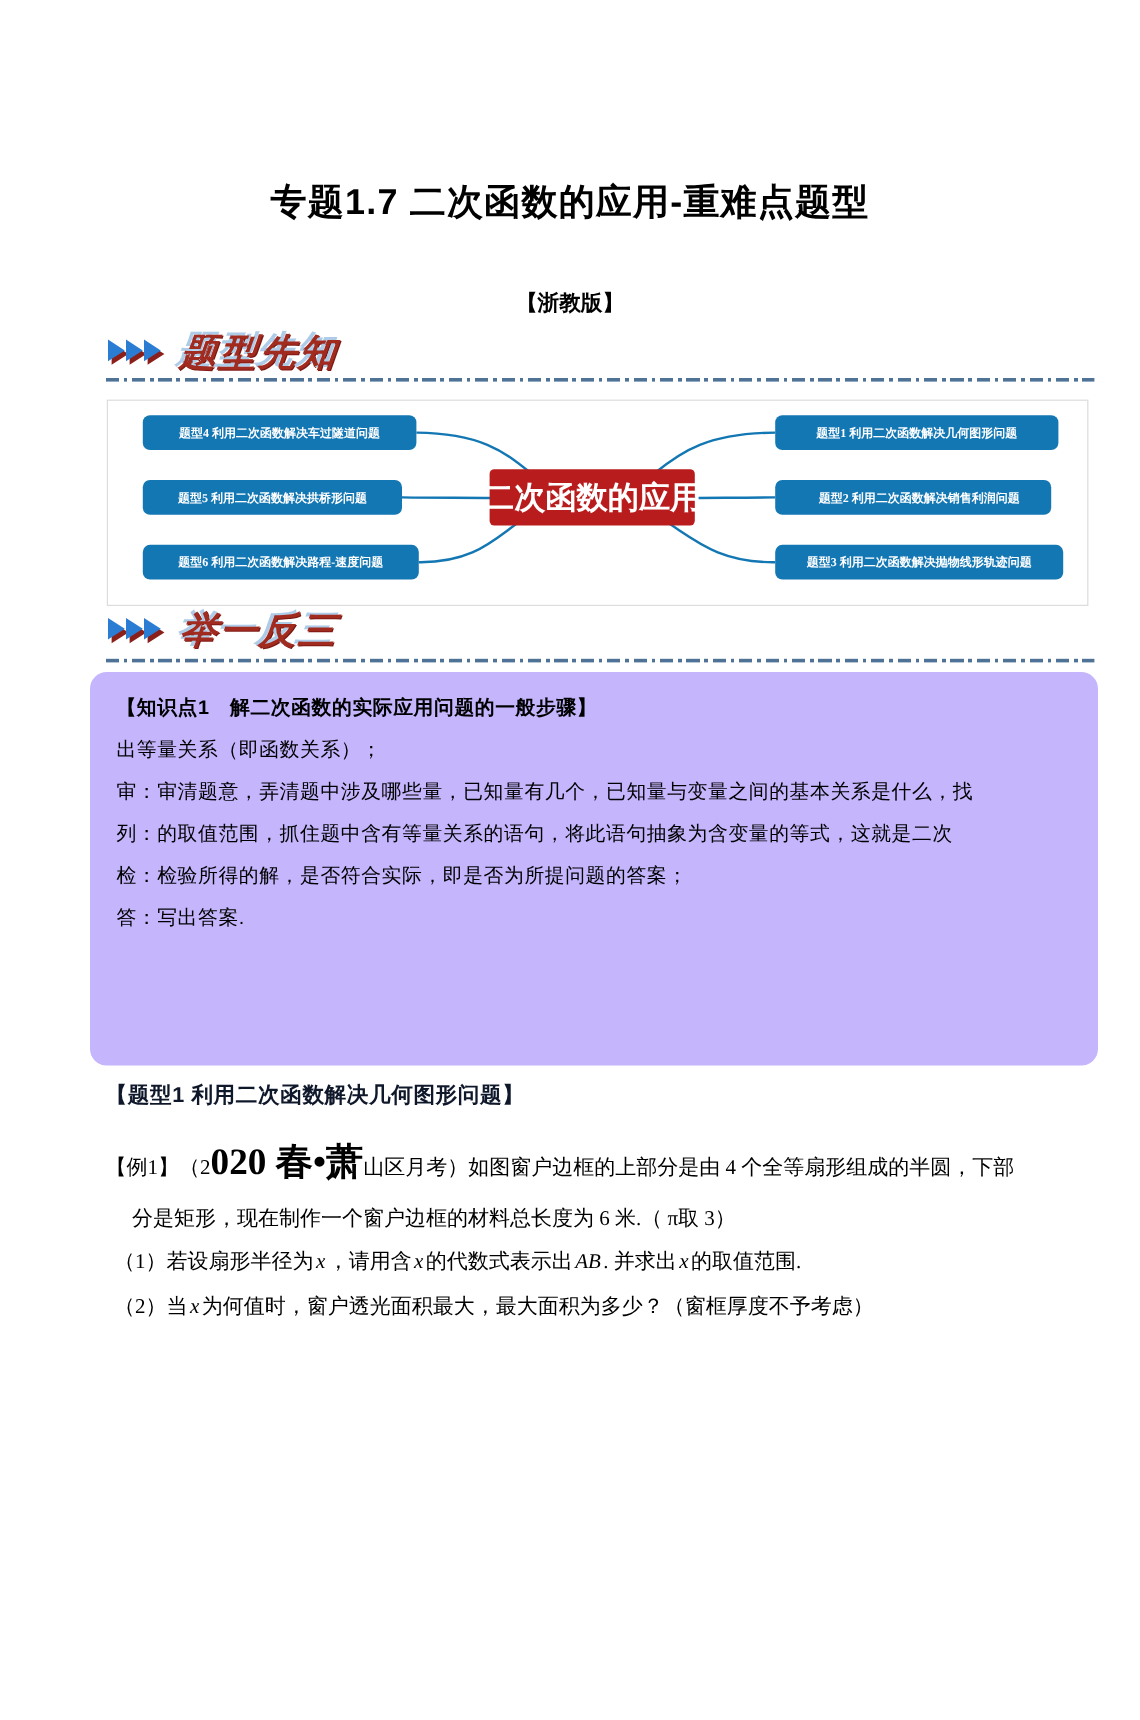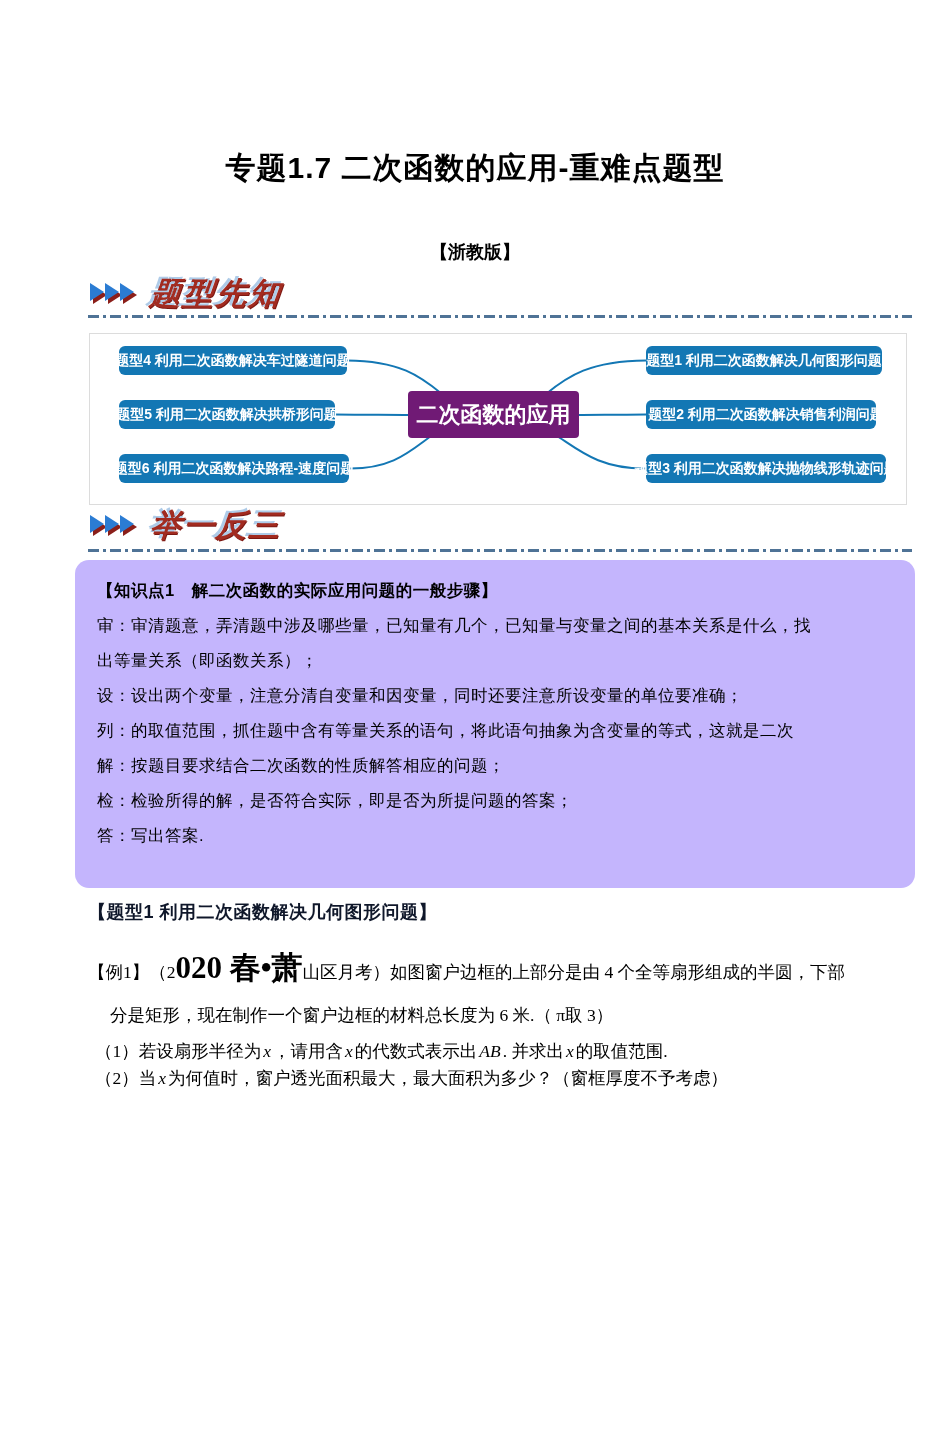--- a/index.html
+++ b/index.html
@@ -36,28 +36,28 @@
   .rule-1 { top:315px; }
   .rule-2 { top:549px; }
 
   .mindmap {
     position:absolute; left:89px; top:333px; width:818px; height:172px;
     border:1px solid #dcdcdc; background:#fff;
   }
   .mm-lines { position:absolute; left:0; top:0; width:818px; height:172px; }
   .mm-node {
     position:absolute; background:#1377b4; color:#fff;
-    font-family:Liberation Sans, sans-serif; font-weight:bold; font-size:14px;
+    font-family:Liberation Serif, serif; font-weight:bold; font-size:10px;
     border-radius:6px; height:29px; display:flex; align-items:center; justify-content:center;
     white-space:nowrap; padding:0 6px;
   }
   .mm-center {
     position:absolute; left:318px; top:57px; width:171px; height:47px;
-    background:#701a75; color:#fff; border-radius:4px;
-    font-family:"Liberation Sans", sans-serif; font-weight:bold; font-size:22px;
+    background:#b91c1c; color:#fff; border-radius:4px;
+    font-family:"Liberation Sans", sans-serif; font-weight:bold; font-size:26px;
     display:flex; align-items:center; justify-content:center; white-space:nowrap;
   }
   .mm-l0 { left:29px;  top:12px;  width:228px; }
   .mm-l1 { left:29px;  top:66px;  width:216px; }
   .mm-l2 { left:29px;  top:120px; width:230px; }
   .mm-r0 { left:556px; top:12px;  width:236px; }
   .mm-r1 { left:556px; top:66px;  width:230px;padding-left:16px; }
   .mm-r2 { left:556px; top:120px; width:240px; }
 
   .knowledge-box {
@@ -72,21 +72,21 @@
     position:absolute; left:88px; top:900px;
     font-family:"Liberation Sans", sans-serif; font-weight:bold; font-size:18px;
     color:#0f172a; letter-spacing:0.5px;
   }
 
   .example { position:absolute; left:88px; top:946px; width:840px; font-size:17.5px; }
   .ex-line { white-space:nowrap; }
   .ex-line1 { line-height:44px; }
   .ex-line2 { margin-top:8px; margin-left:22px; line-height:26px; }
   .ex-line3 { margin-top:10px; margin-left:7px; line-height:26px; }
-  .ex-line4 { margin-top:1px;  margin-left:7px; line-height:26px;font-family:Liberation Serif, serif; }
+  .ex-line4 { margin-top:11px;  margin-left:7px; line-height:26px;font-family:Liberation Serif, serif; }
   .run-big { font-size:31px; font-weight:bold; }
   .run-i { font-style:italic; padding:0 2px; }
 </style>
 </head>
 <body>
 
 <div class="page">
 
   <div class="doc-title">专题1.7 二次函数的应用-重难点题型</div>
   <div class="edition">【浙教版】</div>
@@ -142,25 +142,23 @@
         <polygon points="5,6 19,15 5,24" fill="#8b1f1a"></polygon>
         <polygon points="2,3 16,12 2,21" fill="#2b7cd3"></polygon>
       </g>
     </svg>
     <span class="script-text">举一反三</span>
   </div>
   <div class="rule rule-2"></div>
 
   <div class="knowledge-box">
     <div class="kb-title">【知识点1　解二次函数的实际应用问题的一般步骤】</div>
+    <div class="kb-line">出等量关系（即函数关系）；</div>
     <div class="kb-line">审：审清题意，弄清题中涉及哪些量，已知量有几个，已知量与变量之间的基本关系是什么，找</div>
-    <div class="kb-line">出等量关系（即函数关系）；</div>
-    <div class="kb-line">设：设出两个变量，注意分清自变量和因变量，同时还要注意所设变量的单位要准确；</div>
     <div class="kb-line">列：的取值范围，抓住题中含有等量关系的语句，将此语句抽象为含变量的等式，这就是二次</div>
-    <div class="kb-line">解：按题目要求结合二次函数的性质解答相应的问题；</div>
     <div class="kb-line">检：检验所得的解，是否符合实际，即是否为所提问题的答案；</div>
     <div class="kb-line">答：写出答案.</div>
   </div>
 
   <div class="topic-heading">【题型1 利用二次函数解决几何图形问题】</div>
 
   <div class="example">
     <div class="ex-line ex-line1"><span>【例1】（2</span><span class="run-big">020 春•萧</span><span>山区月考）如图窗户边框的上部分是由 4 个全等扇形组成的半圆，下部</span></div>
     <div class="ex-line ex-line2"><span>分是矩形，现在制作一个窗户边框的材料总长度为 6 米.（ π取 3）</span></div>
     <div class="ex-line ex-line3"><span>（1）若设扇形半径为</span><span class="run-i">x</span><span>，请用含</span><span class="run-i">x</span><span>的代数式表示出</span><span class="run-i">AB</span><span>.  并求出</span><span class="run-i">x</span><span>的取值范围.</span></div>

